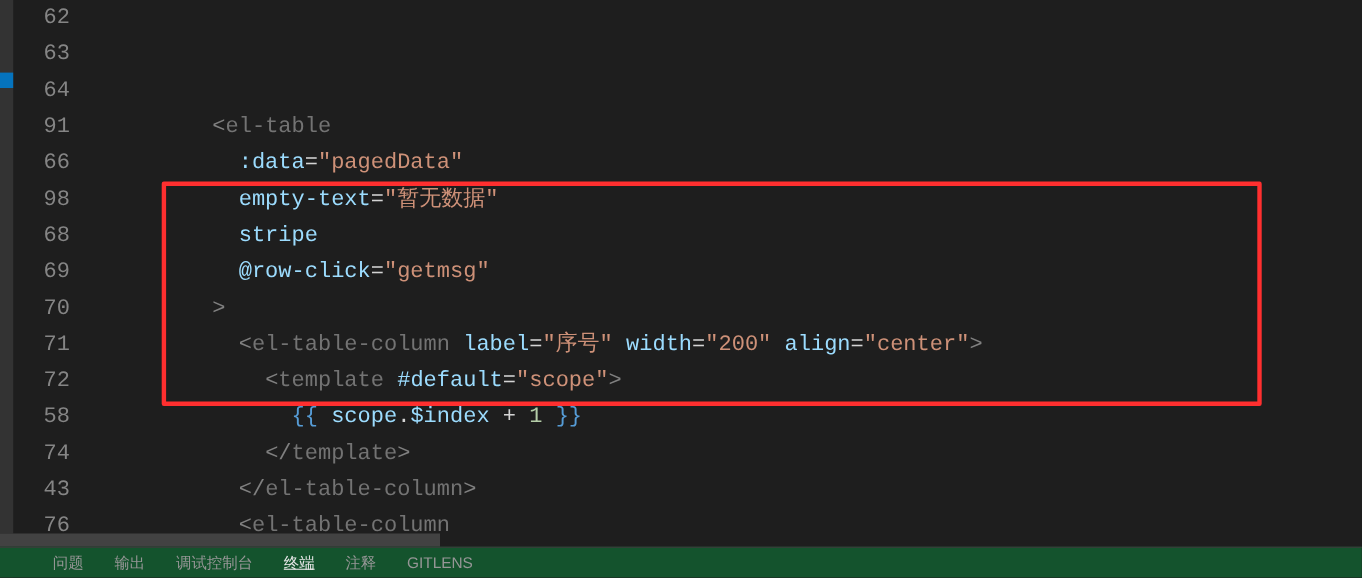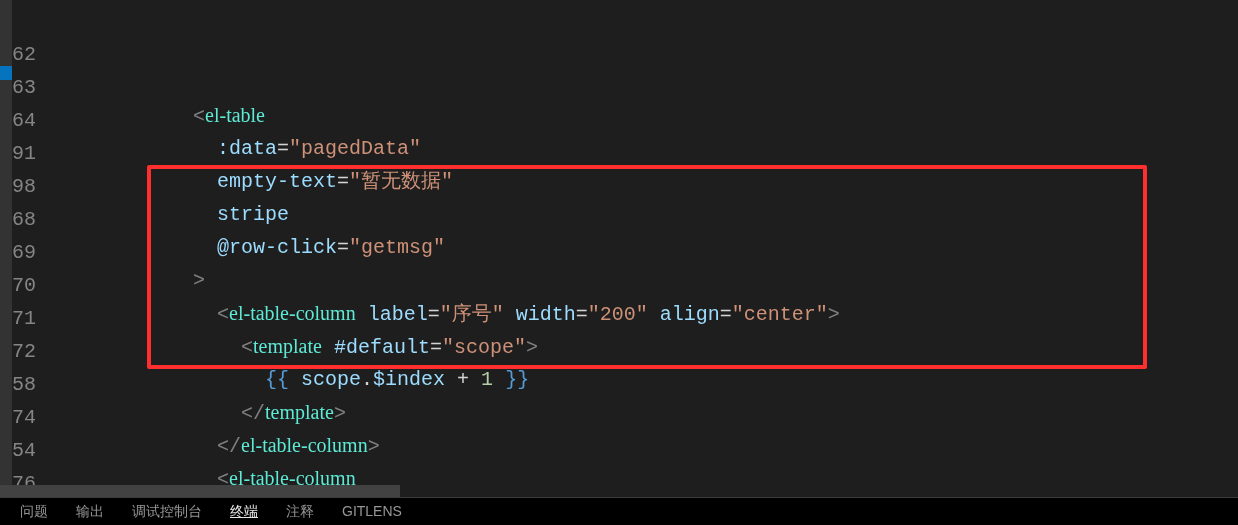--- a/index.html
+++ b/index.html
@@ -26,65 +26,64 @@
     position:absolute;
     left:0;
     top:66px; 
     width:12px;
     height:14px;
     background:#007acc;
     opacity:.9;
   }
   .gutter {
     width:105px;
-    text-align:left;
+    text-align:center;
     color:#858585;
     padding-right:26px;
     user-select:none;
-    margin-top:38px;
   }
   .code {
     flex:1;
     white-space:pre;
     position:relative;
     padding-left:4px;
   }
   .line { height:33px; }
   .highlight-box{
     position:absolute;
     border:4px solid #ff2f2f;
     border-radius:2px;
     left:30px;
     top:165px;   
     width:1000px;
     height:204px;
     pointer-events:none;
   }
   
   .p  { color:#808080; }   
-  .tg { color:#5eead4;font-family:Liberation Serif, serif; }   
+  .tg { color:#737373; }   
   .at { color:#9cdcfe;margin-top:35px; }   
   .op { color:#d4d4d4; }   
   .st { color:#ce9178; }   
   .mu { color:#569cd6; }   
   .muExpr { color:#9cdcfe; }
   .num { color:#b5cea8; }  
   .hash{ color:#9cdcfe; }
 
   
   .panel{
     position:absolute;
     left:0; right:0; bottom:0;
     height:28px;
-    background:#000000;
+    background:#14532d;
     border-top:1px solid #3c3c3c;
     display:flex;
     align-items:center;
     gap:28px;
-    padding-left:20px;
+    padding-left:48px;
     font-size:14px;
     color:#969696;
     font-family:"Segoe UI",sans-serif;
   }
   .panel span.active{ color:#e7e7e7; text-decoration:underline; }
   .scroll-h{
     position:absolute;
     left:0; right:0; bottom:28px;
     height:12px;
     background:#1e1e1e;
@@ -102,29 +101,30 @@
 
 <div class="editor">
   <div class="rail">
     <div class="rail-dot"></div>
   </div>
   <div class="gutter" id="gutter">
       <div class="line">62</div>
       <div class="line">63</div>
       <div class="line">64</div>
       <div class="line">91</div>
+      <div class="line">66</div>
       <div class="line">98</div>
       <div class="line">68</div>
       <div class="line">69</div>
       <div class="line">70</div>
       <div class="line">71</div>
       <div class="line">72</div>
       <div class="line">58</div>
       <div class="line">74</div>
-      <div class="line">54</div>
+      <div class="line">43</div>
       <div class="line">76</div>
     </div>
   <div class="code" id="code">
     <div class="highlight-box"></div>
   <div class="line">      <span class="p">&lt;</span><span class="tg">el-table</span></div><div class="line">        <span class="at">:data</span><span class="op">=</span><span class="st">"pagedData"</span></div><div class="line">        <span class="at">empty-text</span><span class="op">=</span><span class="st">"暂无数据"</span></div><div class="line">        <span class="at">stripe</span></div><div class="line">        <span class="at">@row-click</span><span class="op">=</span><span class="st">"getmsg"</span></div><div class="line">      <span class="p">&gt;</span></div><div class="line">        <span class="p">&lt;</span><span class="tg">el-table-column</span><span class="op"> </span><span class="at">label</span><span class="op">=</span><span class="st">"序号"</span><span class="op"> </span><span class="at">width</span><span class="op">=</span><span class="st">"200"</span><span class="op"> </span><span class="at">align</span><span class="op">=</span><span class="st">"center"</span><span class="p">&gt;</span></div><div class="line">          <span class="p">&lt;</span><span class="tg">template</span><span class="op"> </span><span class="hash">#default</span><span class="op">=</span><span class="st">"scope"</span><span class="p">&gt;</span></div><div class="line">            <span class="mu">{{ </span><span class="muExpr">scope</span><span class="op">.</span><span class="muExpr">$index</span><span class="op"> + </span><span class="num">1</span><span class="mu"> }}</span></div><div class="line">          <span class="p">&lt;/</span><span class="tg">template</span><span class="p">&gt;</span></div><div class="line">        <span class="p">&lt;/</span><span class="tg">el-table-column</span><span class="p">&gt;</span></div><div class="line">        <span class="p">&lt;</span><span class="tg">el-table-column</span></div><div class="line">          <span class="at">prop</span><span class="op">=</span><span class="st">"childOrderNo"</span></div></div>
 </div>
 
 <div class="scroll-h">
   <div class="thumb"></div>
 </div>

